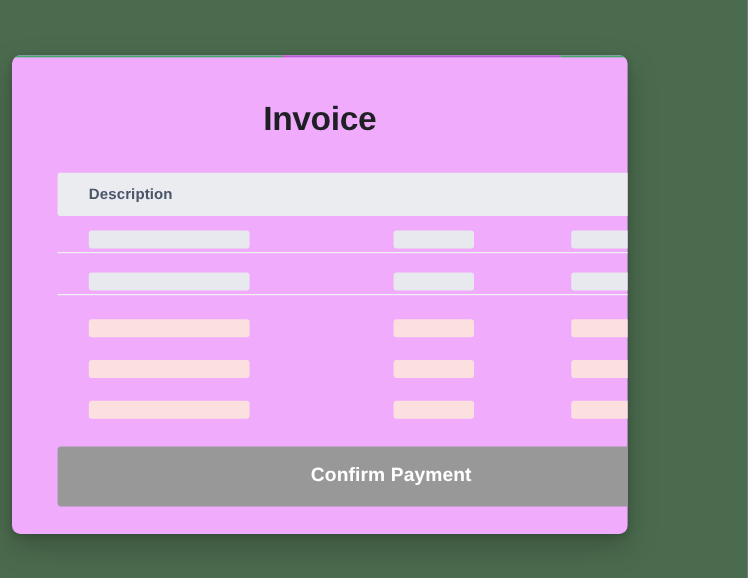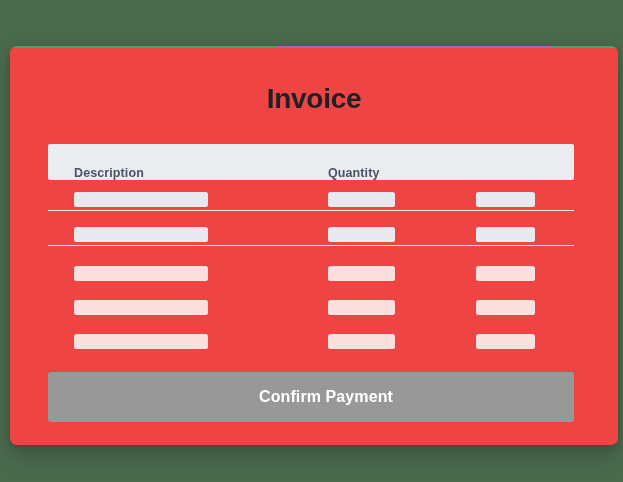--- a/index.html
+++ b/index.html
@@ -21,23 +21,23 @@
     width: 623px;
     height: 482px;
     background: #4b6b4e;
   }
 
   
   .card {
     position: absolute;
     left: 10px;
     top: 46px;
-    width: 608px;
+    width: 513px;
     height: 399px;
-    background: #ef4444;
+    background: #f0abfc;
     border-radius: 7px;
     box-shadow: 0 10px 26px rgba(0, 0, 0, 0.22),
                 0 2px 6px rgba(0, 0, 0, 0.14);
     overflow: hidden;
   }
 
   
   .progress-bar {
     position: absolute;
     left: 0;
@@ -73,21 +73,21 @@
   
   .table {
     position: absolute;
     left: 38px;
     top: 98px;
     width: 526px;
   }
 
   .table-head {
     display: flex;
-    align-items: flex-end;
+    align-items: center;
     height: 36px;
     background: #eaecf0;
     border-radius: 2px;
   }
   .th {
     font-size: 12.5px;
     font-weight: bold;
     color: #4b5468;
     letter-spacing: 0.1px;
   }
@@ -166,21 +166,20 @@
       <div class="progress-seg s3"></div>
       <div class="progress-seg s4"></div>
     </div>
 
     <div class="title">Invoice</div>
 
     <div class="table">
 
       <div class="table-head">
         <div class="th col-desc">Description</div>
-        <div class="th col-qty">Quantity</div>
       </div>
 
       <div class="table-body">
 
         <div class="trow divided">
           <div class="cell col-desc">
             <div class="skel gray w-desc"></div>
           </div>
           <div class="cell col-qty">
             <div class="skel gray w-qty"></div>

